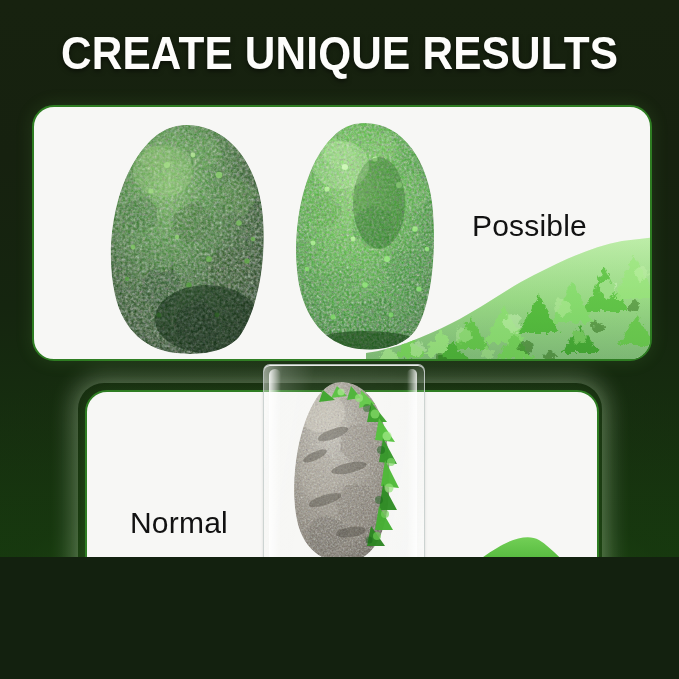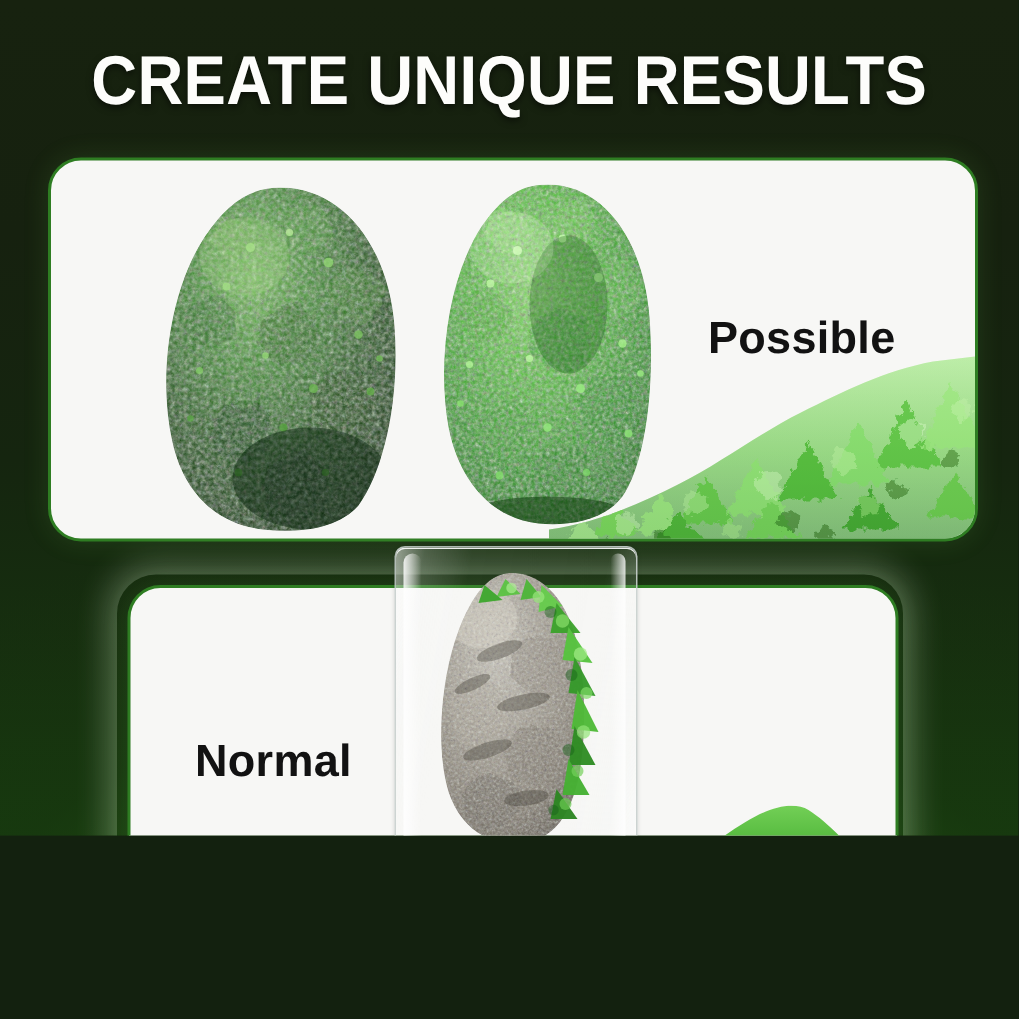--- a/index.html
+++ b/index.html
@@ -41,21 +41,21 @@
   
   .panel-glow{
     position:absolute;left:78px;top:383px;width:524px;height:264px;
     border-radius:26px;
     box-shadow:0 0 22px 6px rgba(235,255,225,0.30);
     pointer-events:none;
   }
 
   
   .lbl{
-    position:absolute;color:#121212;font-weight:700;
+    position:absolute;color:#121212;font-weight:400;
     font-family:"Liberation Sans", sans-serif;
     font-size:30px;letter-spacing:.2px;white-space:nowrap;
   }
   #lbl-possible{left:470px;top:207px;}
   #lbl-normal{left:128px;top:489px;}
 
   
   .specimen{position:absolute;}
 
   
@@ -346,21 +346,21 @@
             <circle cx="134" cy="74" r="6" fill="#a4e38a" opacity=".5"></circle>
             <circle cx="78" cy="66" r="8" fill="#1d6a17" opacity=".40"></circle>
             <circle cx="104" cy="76" r="7" fill="#1a6014" opacity=".38"></circle>
             <circle cx="34" cy="78" r="6" fill="#1d6a17" opacity=".35"></circle>
           </g>
           <ellipse cx="88" cy="84" rx="80" ry="7" fill="#2c7c22" opacity=".35"></ellipse>
         </g>
       </svg>
     </div>
 
-    <div class="lbl" id="lbl-normal" style="left:43px;top:99px;">Normal</div>
+    <div class="lbl" id="lbl-normal" style="left:43px;top:114px;">Normal</div>
 
     <div id="crystal-botleft">
       <svg width="250" height="140" viewBox="0 0 250 140">
         <defs>
           <linearGradient id="bgl" x1="0" y1="0" x2="1" y2="1">
             <stop offset="0%" stop-color="#cdeec0"></stop>
             <stop offset="45%" stop-color="#8ed673"></stop>
             <stop offset="100%" stop-color="#4aa23a"></stop>
           </linearGradient>
           <filter id="blgr" x="-6%" y="-6%" width="112%" height="112%">

